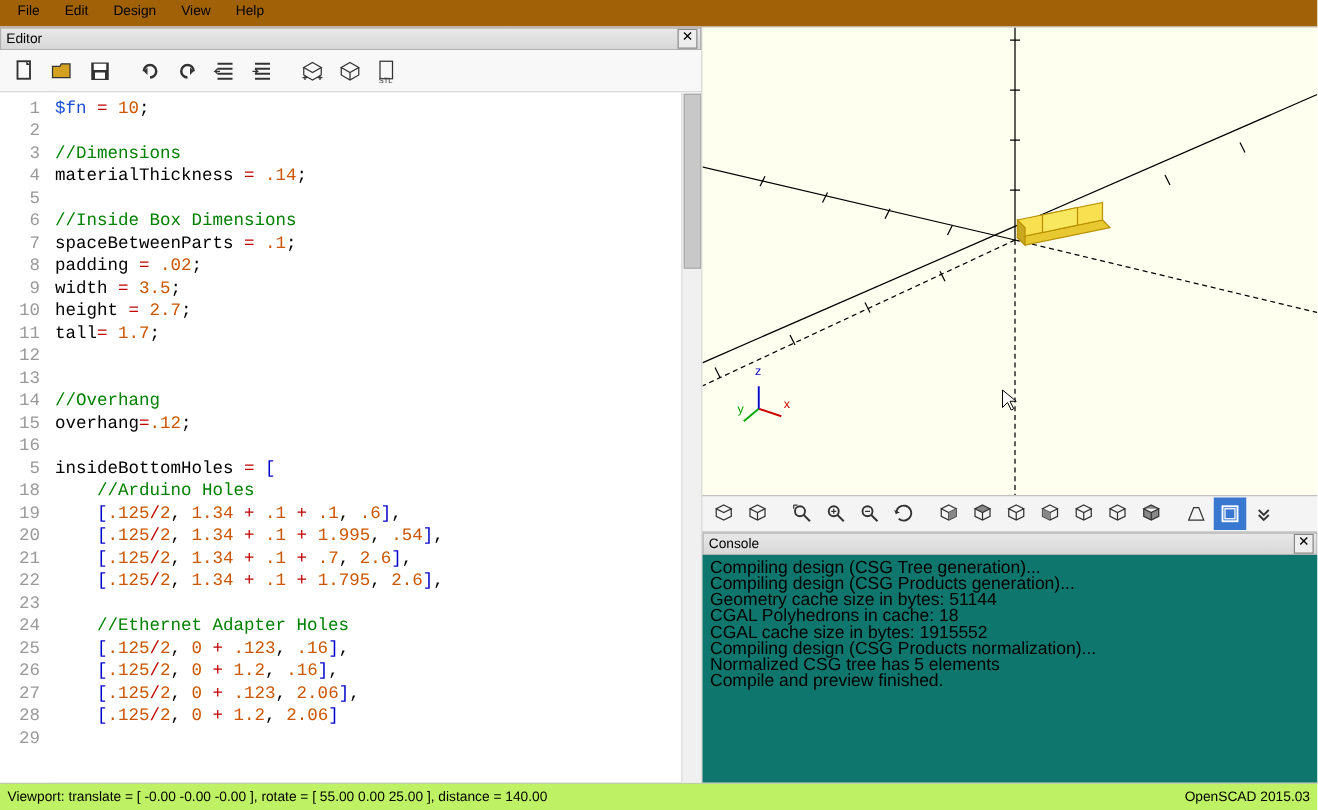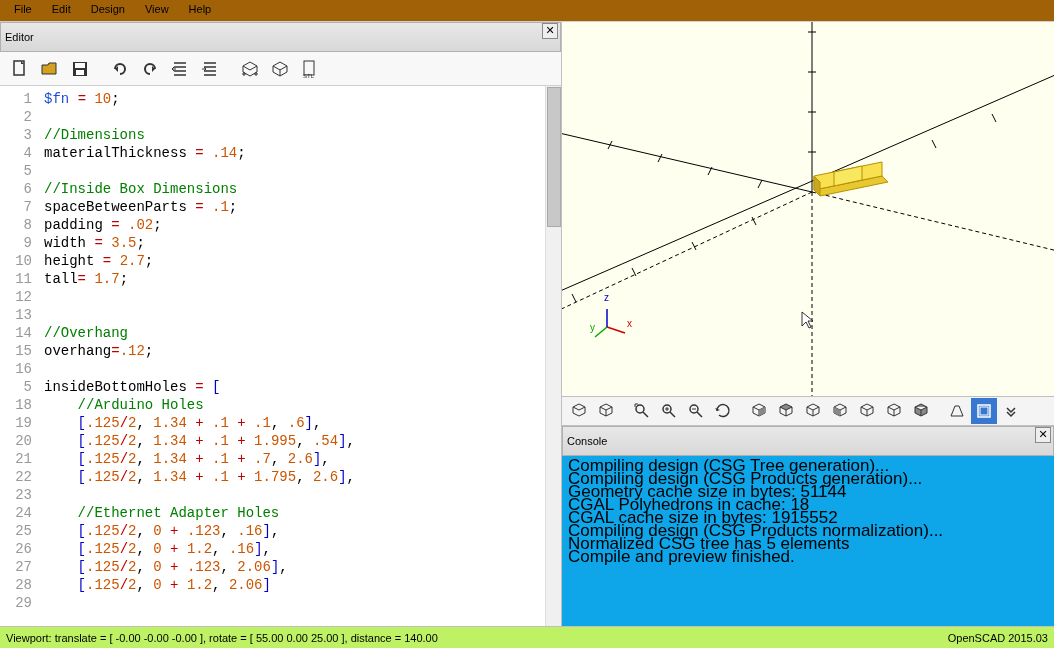--- a/index.html
+++ b/index.html
@@ -1,39 +1,39 @@
 <!DOCTYPE html>
 <html><head>
 <meta charset="utf-8">
 <style>
 * { box-sizing: border-box; margin: 0; padding: 0; }
 body { font-family: Tahoma, sans-serif; font-size: 11px; background: #fff; width: 1054px; height: 648px; overflow: hidden; position: relative; }
 .menubar { display: flex; height: 22px; padding: 0 4px; background: #a16207; border-bottom: 1px solid #d0d0d0; }
 .menubar-item { padding: 3px 10px; cursor: default; }
 .main { display: flex; height: 604px; }
 .left-panel { width: 562px; display: flex; flex-direction: column; border-right: 1px solid #c0c0c0; }
-.panel-header { background: linear-gradient(#e8e8e8,#d8d8d8); border: 1px solid #b0b0b0; height: 30px; display: flex; align-items: center; padding: 0 4px; font-size: 11px; position: relative; }
+.panel-header { background: linear-gradient(#e8e8e8,#d8d8d8); border: 1px solid #b0b0b0; height: 18px; display: flex; align-items: center; padding: 0 4px; font-size: 11px; position: relative; }
 .panel-header .close { position: absolute; right: 2px; top: 0; width: 16px; height: 16px; border: 1px solid #888; background: #eee; text-align: center; line-height: 13px; font-size: 11px; cursor: default; }
 .toolbar { height: 34px; display: flex; align-items: center; gap: 2px; padding: 2px 6px; border-bottom: 1px solid #d0d0d0; background: #f8f8f8; }
 .tb-btn { width: 28px; height: 28px; display: flex; align-items: center; justify-content: center; cursor: default; }
 .tb-btn svg { width: 20px; height: 20px; }
 .tb-sep { width: 8px; }
 .editor-area { flex: 1; display: flex; overflow: hidden; background: #fff; position: relative; }
 .gutter { width: 40px; background: #fff; color: #999; font-family: "Courier New", monospace; font-size: 14px; text-align: right; padding: 4px 8px 0 0; line-height: 18px; }
 .code { flex: 1; font-family: "Courier New", monospace; font-size: 14px; padding: 4px 0 0 4px; line-height: 18px; white-space: pre; overflow: hidden; }
 .scrollbar { position: absolute; right: 0; top: 0; width: 16px; height: 100%; background: #f0f0f0; border-left: 1px solid #ddd; }
 .scrollbar-thumb { position: absolute; left: 1px; top: 1px; width: 14px; height: 140px; background: #c8c8c8; border: 1px solid #aaa; }
 .right-panel { flex: 1; display: flex; flex-direction: column; }
 .viewport { flex: 1; background: #fffff0; position: relative; overflow: hidden; }
 .vp-toolbar { height: 30px; display: flex; align-items: center; gap: 1px; padding: 2px 4px; border-top: 1px solid #c0c0c0; border-bottom: 1px solid #c0c0c0; background: #f4f4f4; }
 .vp-btn { width: 26px; height: 26px; display: flex; align-items: center; justify-content: center; cursor: default; }
 .vp-btn.active { background: #3878d0; }
 .vp-btn svg { width: 18px; height: 18px; }
 .console-panel { height: 200px; display: flex; flex-direction: column; }
-.console-body { flex: 1; padding: 3px 6px; font-size: 17px; line-height: 13px; overflow: hidden; background: #0ea5e9; }
+.console-body { flex: 1; padding: 3px 6px; font-size: 14px; line-height: 13px; overflow: hidden; background: #0f766e; }
 .statusbar { height: 22px; background: #bef264; border-top: 1px solid #c0c0c0; display: flex; align-items: center; padding: 0 6px; justify-content: space-between; font-size: 11px; }
 
 .k-var { color: #1d4ed8; }
 .k-op { color: #c00000; }
 .k-num { color: #cc5500; }
 .k-comment { color: #008000; margin-top: 32px; }
 .k-bracket { color: #0000cc; }
 .k-text { color: #000; }
 
 .axis-label { position: absolute; font-size: 10px; font-family: sans-serif; }

